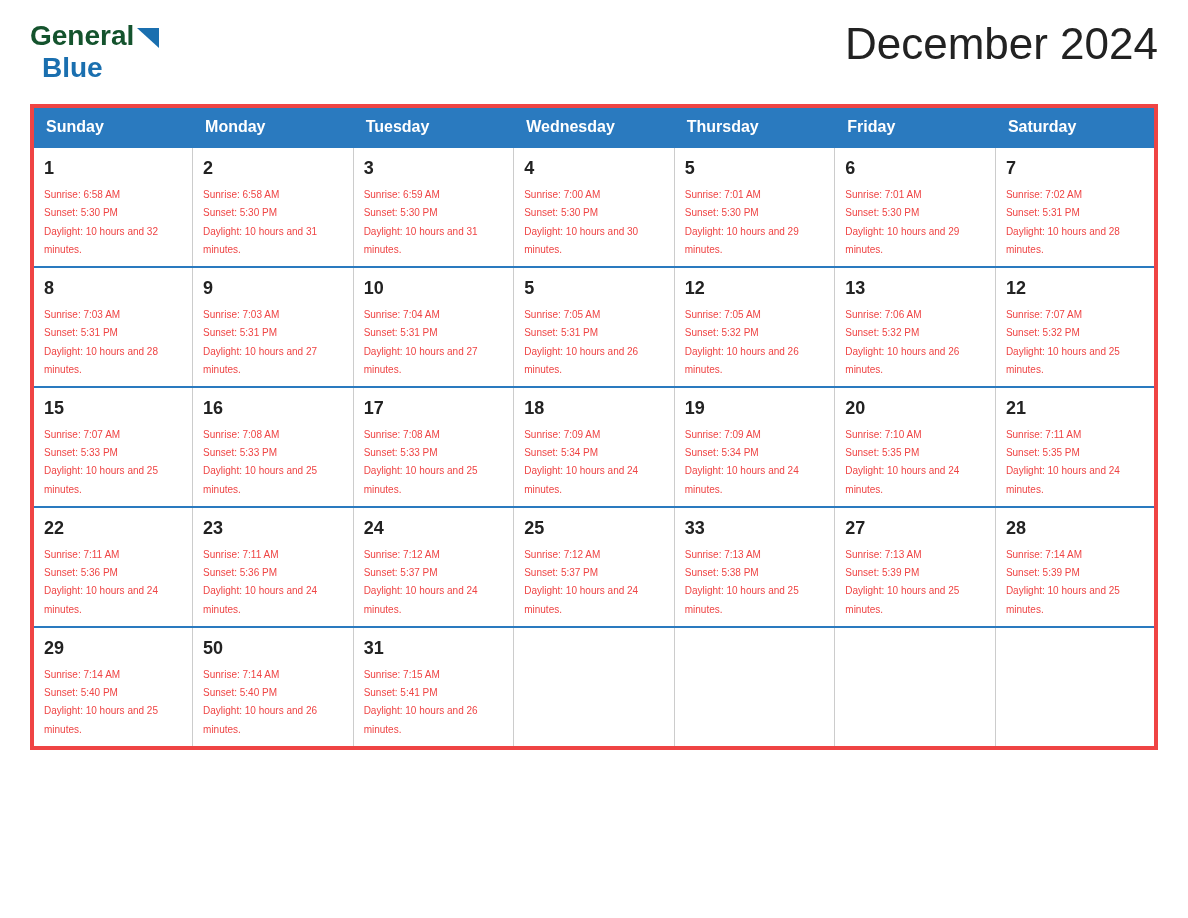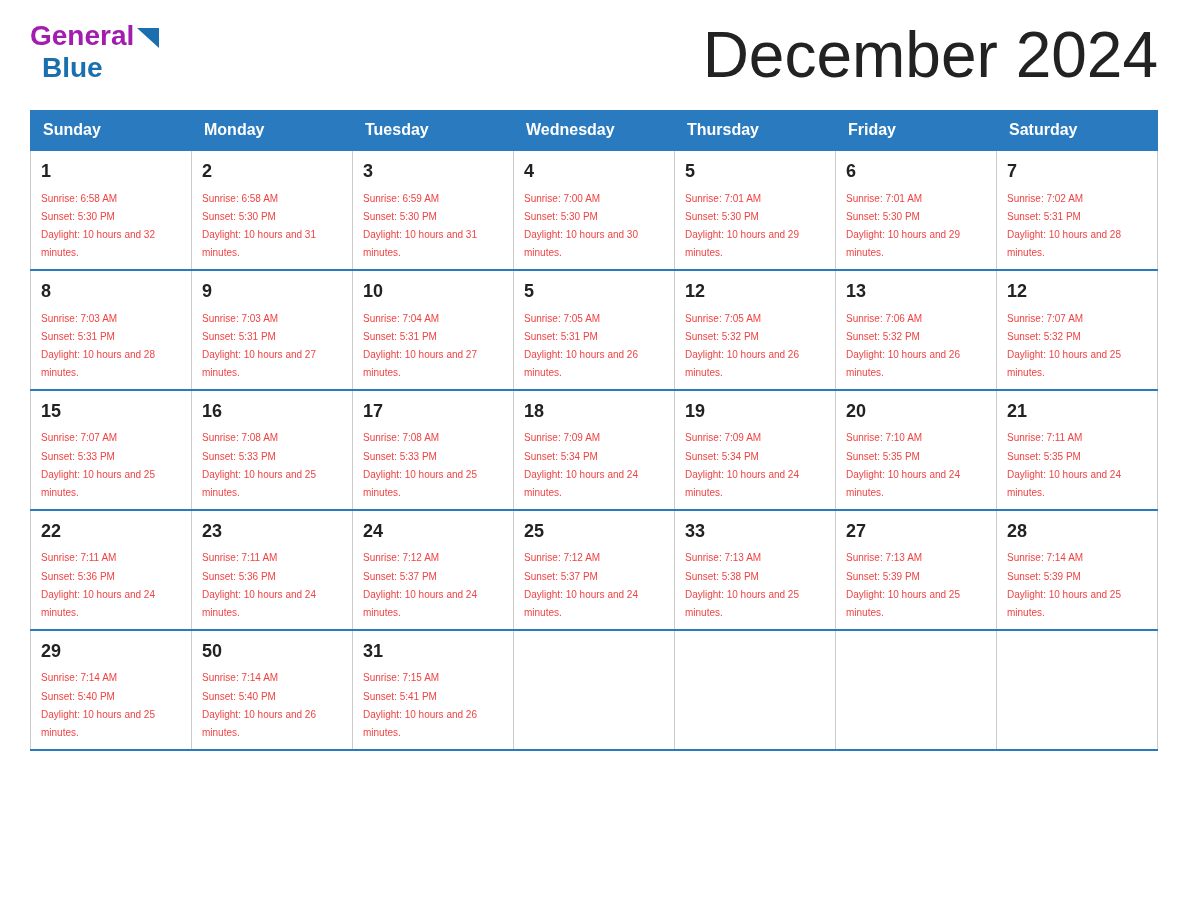--- a/index.html
+++ b/index.html
@@ -17,54 +17,54 @@
       margin-bottom: 20px;
     }
     .logo {
       display: flex;
       align-items: center;
       gap: 0px;
     }
     .logo-text-general {
       font-size: 28px;
       font-weight: bold;
-      color: #a21caf;
+      color: #14532d;
     }
     .logo-wrapper {
       display: flex;
       flex-direction: column;
     }
     .logo-line1 {
       display: flex;
       align-items: center;
     }
     .logo-line2 {
       font-size: 28px;
       font-weight: bold;
       color: #1a6faf;
       margin-left: 12px;
     }
     .title-section {
       text-align: right;
     }
     .month-title {
-      font-size: 64px;
+      font-size: 44px;
       font-weight: normal;
       color: #222;
       line-height: 1.1;
     }
     .location-title {
       font-size: 22px;
       color: #444;
       margin-top: 4px;
     }
     .calendar-table {
       width: 100%;
       border-collapse: collapse;
-      border: 1px solid #ef4444;
+      border: 4px solid #ef4444;
     }
     .calendar-table th {
       background-color: #2a7abf;
       color: #ffffff;
       font-size: 16px;
       font-weight: bold;
       padding: 10px 12px;
       text-align: left;
       border: 1px solid #2a7abf;
     }

